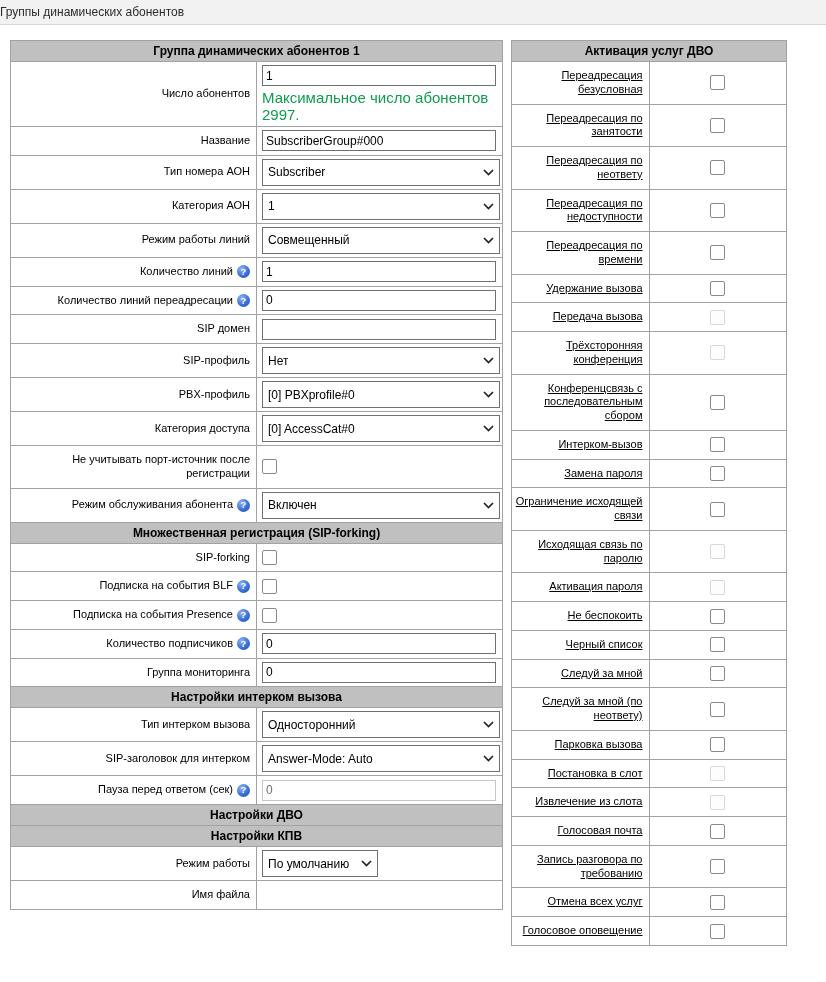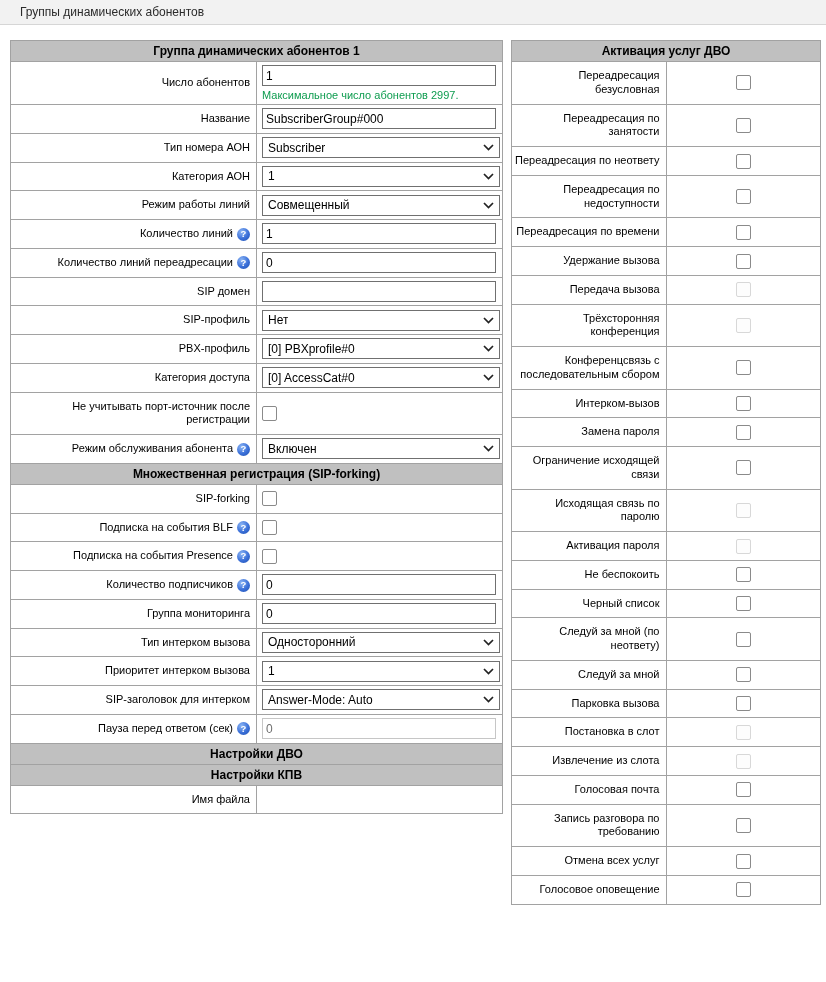--- a/index.html
+++ b/index.html
@@ -1,37 +1,37 @@
 <!DOCTYPE html>
 <html style="--hdr: #c0c0c0; --page-bar: #f2f2f2; --hint: #0e9c4f;"><head>
   <meta charset="utf-8">
   <style>
     html,body{margin:0;padding:0;background:#fff;font-family:"Liberation Sans",sans-serif;font-size:12px;color:#000;}
     body{width:826px;}
-    .page-bar{background:var(--page-bar,#f2f2f2);border-bottom:1px solid #d6d6d6;padding:5px 20px;color:#2b2b2b;font-size:12px;}
+    .page-bar{background:var(--page-bar,#f2f2f2);border-bottom:1px solid #d6d6d6;padding:5px 0;color:#2b2b2b;font-size:12px;}
     .content{display:flex;align-items:flex-start;padding:15px 0 0 10px;gap:8px;}
     table{border-collapse:collapse;background:#fff;table-layout:fixed;border:1px solid #8c8c8c;}
     #left-table{width:493px;}
-    #right-table{width:310px;}
+    #right-table{width:276px;}
     td,th{border:1px solid #a2a2a2;}
     th.section{background:var(--hdr,#c0c0c0);font-weight:bold;font-size:12px;padding:3px 18px;color:#000;text-align:center;}
     td.lbl{text-align:right;padding:7px 6px 7px 3px;font-size:11px;vertical-align:middle;line-height:1.25;}
     #left-table td.lbl{width:250px;}
-    #right-table td.lbl{width:262px;}
+    #right-table td.lbl{width:262px;text-decoration:underline;}
     td.val{padding:3px 5px;vertical-align:middle;}
     td.cbcell{width:46px;text-align:center;padding:6px 0;vertical-align:middle;}
     .ti{box-sizing:border-box;width:234px;height:21px;border:1px solid #707070;padding:1px 3px;font:12px "Liberation Sans",sans-serif;background:#fff;}
     .ti.dis{border-color:#c6c6c6;color:#6f6f6f;}
-    .sel{box-sizing:border-box;width:238px;height:21px;border:1px solid #707070;background:#fff;display:flex;align-items:center;justify-content:space-between;padding:0 5px;font-size:12px;cursor:default;}
+    .sel{box-sizing:border-box;width:238px;height:27px;border:1px solid #707070;background:#fff;display:flex;align-items:center;justify-content:space-between;padding:0 5px;font-size:12px;cursor:default;}
     .sel.narrow{width:116px;}
     .sel-t{white-space:nowrap;overflow:hidden;}
     .chev{display:inline-flex;margin-left:6px;flex:0 0 auto;}
     .cb{display:inline-block;width:13px;height:13px;border:1px solid #8a8a8a;border-radius:2px;background:#fff;vertical-align:middle;}
     .cb.dis{border-color:#d8d8d8;background:#fdfdfd;}
-    .hint{color:var(--hint,#0e9c4f);font-size:11px;margin-top:3px;}
+    .hint{color:var(--hint,#0e9c4f);font-size:15px;margin-top:3px;}
     .help{display:inline-flex;align-items:center;justify-content:center;width:13px;height:13px;border-radius:50%;
       background:radial-gradient(circle at 35% 30%,#8cb6f5 0%,#3a6fd8 55%,#1d4fae 100%);
       color:#fff;font-size:9.5px;font-weight:bold;margin-left:4px;vertical-align:middle;cursor:help;}
   </style>
 </head>
 <body>
 
 <div class="page-bar">
   <span>Группы динамических абонентов</span>
 </div>
@@ -175,37 +175,27 @@
           </tr>
           <tr>
             <td class="lbl"><span>Количество подписчиков</span><span class="help">?</span></td>
             <td class="val"><input type="text" class="ti" value="0" style=""></td>
           </tr>
           <tr>
             <td class="lbl"><span>Группа мониторинга</span></td>
             <td class="val"><input type="text" class="ti" value="0" style=""></td>
           </tr>
           <tr>
+            <th colspan="2" class="section">Настройки интерком вызова</th>
+          </tr>
+          <tr>
             <td class="lbl"><span>Тип интерком вызова</span></td>
             <td class="val">
               <div class="sel">
                 <span class="sel-t">Односторонний</span>
-                <span class="chev">
-                  <svg width="11" height="7" viewBox="0 0 11 7">
-                    <polyline points="1,1 5.5,5.5 10,1" fill="none" stroke="#222" stroke-width="1.7"></polyline>
-                  </svg>
-                </span>
-              </div>
-            </td>
-          </tr>
-          <tr>
-            <td class="lbl"><span>Приоритет интерком вызова</span></td>
-            <td class="val">
-              <div class="sel">
-                <span class="sel-t">1</span>
                 <span class="chev">
                   <svg width="11" height="7" viewBox="0 0 11 7">
                     <polyline points="1,1 5.5,5.5 10,1" fill="none" stroke="#222" stroke-width="1.7"></polyline>
                   </svg>
                 </span>
               </div>
             </td>
           </tr>
           <tr>
             <td class="lbl"><span>SIP-заголовок для интерком</span></td>
@@ -222,20 +212,33 @@
           </tr>
           <tr>
             <td class="lbl"><span>Пауза перед ответом (сек)</span><span class="help">?</span></td>
             <td class="val"><input type="text" class="ti dis" disabled="" value="0" style=""></td>
           </tr>
           <tr>
             <th colspan="2" class="section">Настройки ДВО</th>
           </tr>
           <tr>
             <th colspan="2" class="section">Настройки КПВ</th>
+          </tr>
+          <tr>
+            <td class="lbl"><span>Режим работы</span></td>
+            <td class="val">
+              <div class="sel narrow">
+                <span class="sel-t">По умолчанию</span>
+                <span class="chev">
+                  <svg width="11" height="7" viewBox="0 0 11 7">
+                    <polyline points="1,1 5.5,5.5 10,1" fill="none" stroke="#222" stroke-width="1.7"></polyline>
+                  </svg>
+                </span>
+              </div>
+            </td>
           </tr>
           <tr>
             <td class="lbl"><span>Имя файла</span></td>
             <td class="val"></td>
           </tr>
         </tbody>
     </table>
 
   </div>
 
@@ -305,25 +308,25 @@
           </tr>
           <tr>
             <td class="lbl"><span>Не беспокоить</span></td>
             <td class="cbcell"><span class="cb"></span></td>
           </tr>
           <tr>
             <td class="lbl"><span>Черный список</span></td>
             <td class="cbcell"><span class="cb"></span></td>
           </tr>
           <tr>
+            <td class="lbl"><span>Следуй за мной</span></td>
+            <td class="cbcell"><span class="cb"></span></td>
+          </tr>
+          <tr>
             <td class="lbl"><span>Следуй за мной (по неответу)</span></td>
-            <td class="cbcell"><span class="cb"></span></td>
-          </tr>
-          <tr>
-            <td class="lbl"><span>Следуй за мной</span></td>
             <td class="cbcell"><span class="cb"></span></td>
           </tr>
           <tr>
             <td class="lbl"><span>Парковка вызова</span></td>
             <td class="cbcell"><span class="cb"></span></td>
           </tr>
           <tr>
             <td class="lbl"><span>Постановка в слот</span></td>
             <td class="cbcell"><span class="cb dis"></span></td>
           </tr>

